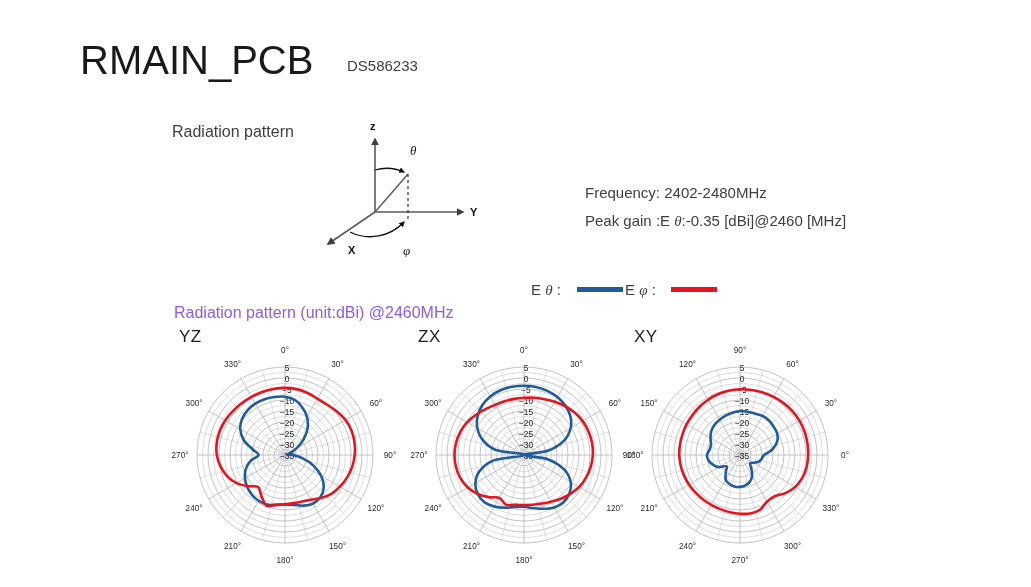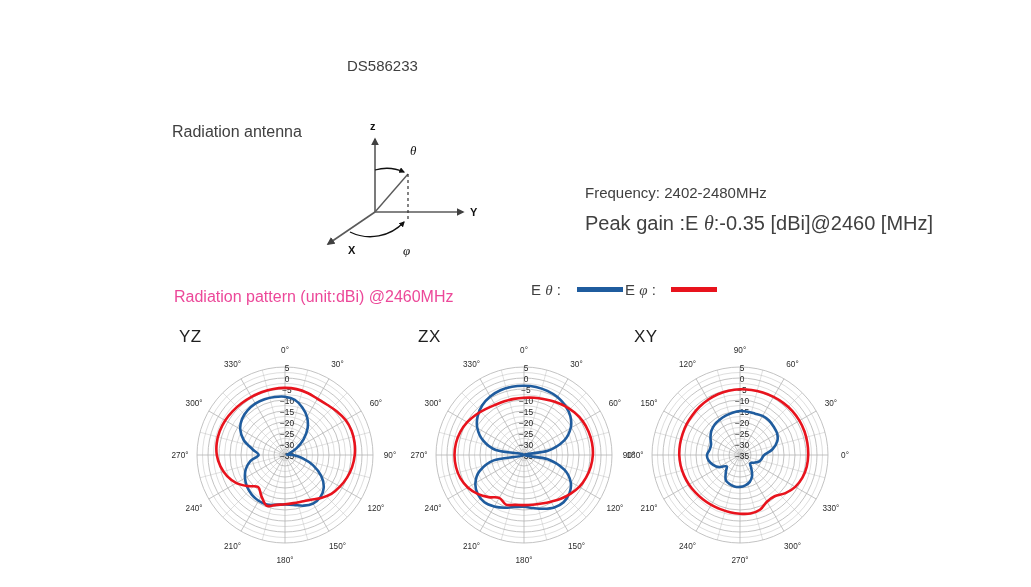--- a/index.html
+++ b/index.html
@@ -37,28 +37,28 @@
   .desc-title{
     position:absolute;left:531px;top:126px;
     font-size:17px;color:#404040;white-space:nowrap;
   }
   .desc-line1{
     position:absolute;left:585px;top:172px;
     font-size:15px;color:#404040;white-space:nowrap;margin-top:12px;
   }
   .desc-line2{
     position:absolute;left:585px;top:212px;
-    font-size:20px;color:#404040;white-space:nowrap;
+    font-size:15px;color:#404040;white-space:nowrap;
   }
   .ital{font-style:italic;font-family:"Liberation Serif",serif;}
 
   
   .section-title{
-    position:absolute;left:174px;top:288px;
-    font-size:16px;color:#ec4899;white-space:nowrap;text-align:center;
+    position:absolute;left:174px;top:304px;
+    font-size:16px;color:#8b5cf6;white-space:nowrap;text-align:center;
   }
   .legend{
     position:absolute;left:531px;top:281px;
     display:flex;flex-direction:row;gap:2px;
   }
   .legend-row{
     display:flex;align-items:center;height:17px;
   }
   .legend-text{
     font-size:15px;color:#404040;white-space:nowrap;
@@ -78,23 +78,24 @@
   .polar-svg{position:absolute;left:0;top:18px;}
   .tick-ang{font-size:8.2px;fill:#2b2b2b;font-family:"Liberation Sans",sans-serif;}
   .tick-rad{font-size:8.4px;fill:#1f1f1f;font-family:"Liberation Sans",sans-serif;}
   .grid-line{stroke:#b4b4b4;stroke-width:.8;fill:none;}
 </style>
 </head>
 <body>
 
 <div class="page">
 
+  <div class="title">RMAIN_PCB</div>
   <div class="subtitle">DS586233</div>
 
-  <div class="rp-label">Radiation antenna</div>
+  <div class="rp-label">Radiation pattern</div>
 
   <svg class="axes-svg" width="190" height="145">
     <defs>
       <marker id="ah" viewBox="0 0 10 10" refX="8" refY="5" markerWidth="5" markerHeight="5" orient="auto-start-reverse">
         <path d="M 0 0 L 10 5 L 0 10 z" fill="#404040"></path>
       </marker>
       <marker id="ah2" viewBox="0 0 10 10" refX="8" refY="5" markerWidth="4.5" markerHeight="4.5" orient="auto">
         <path d="M 0 0 L 10 5 L 0 10 z" fill="#111"></path>
       </marker>
     </defs>

